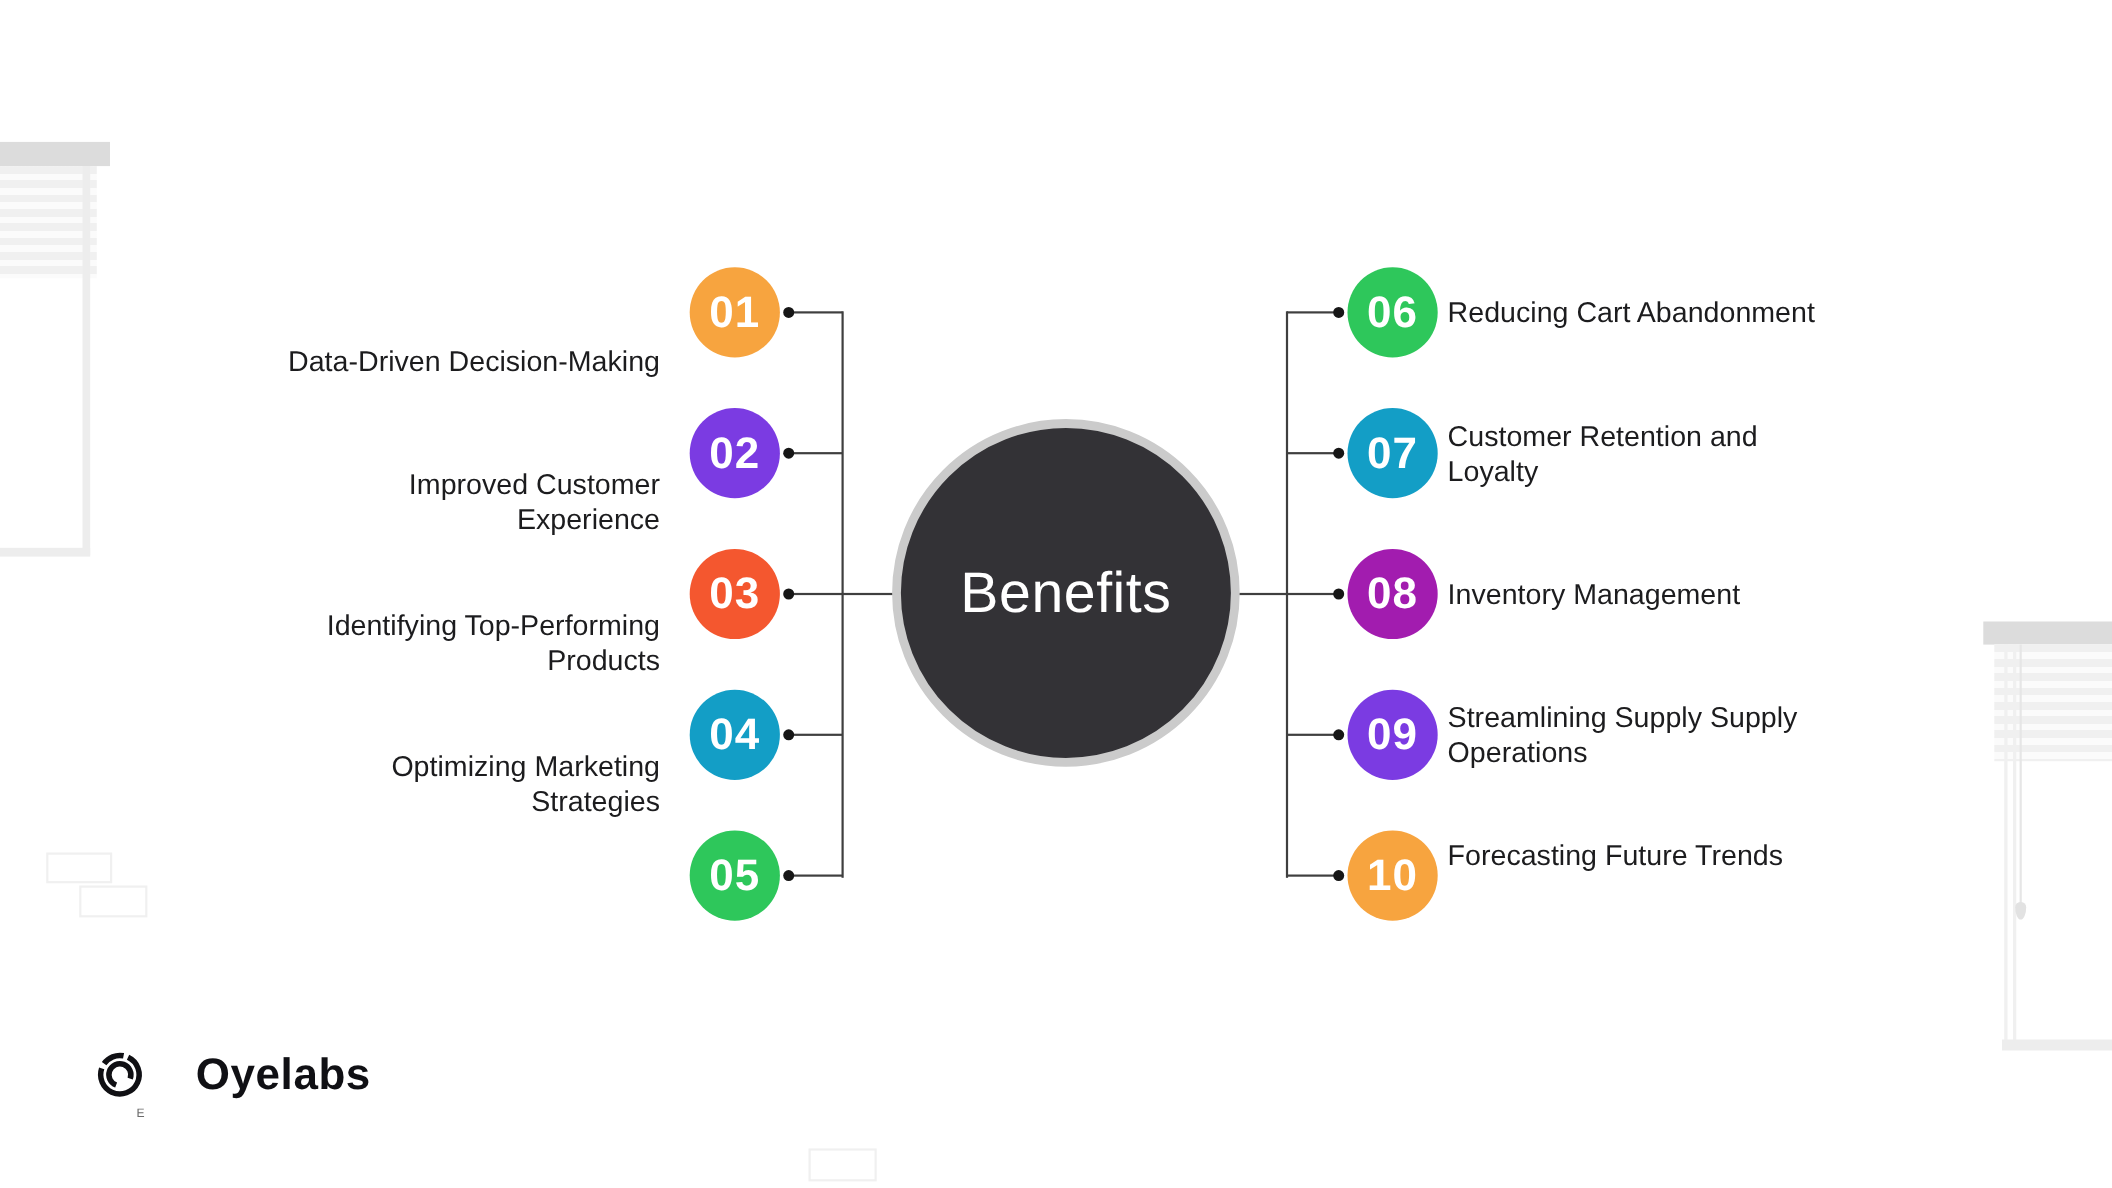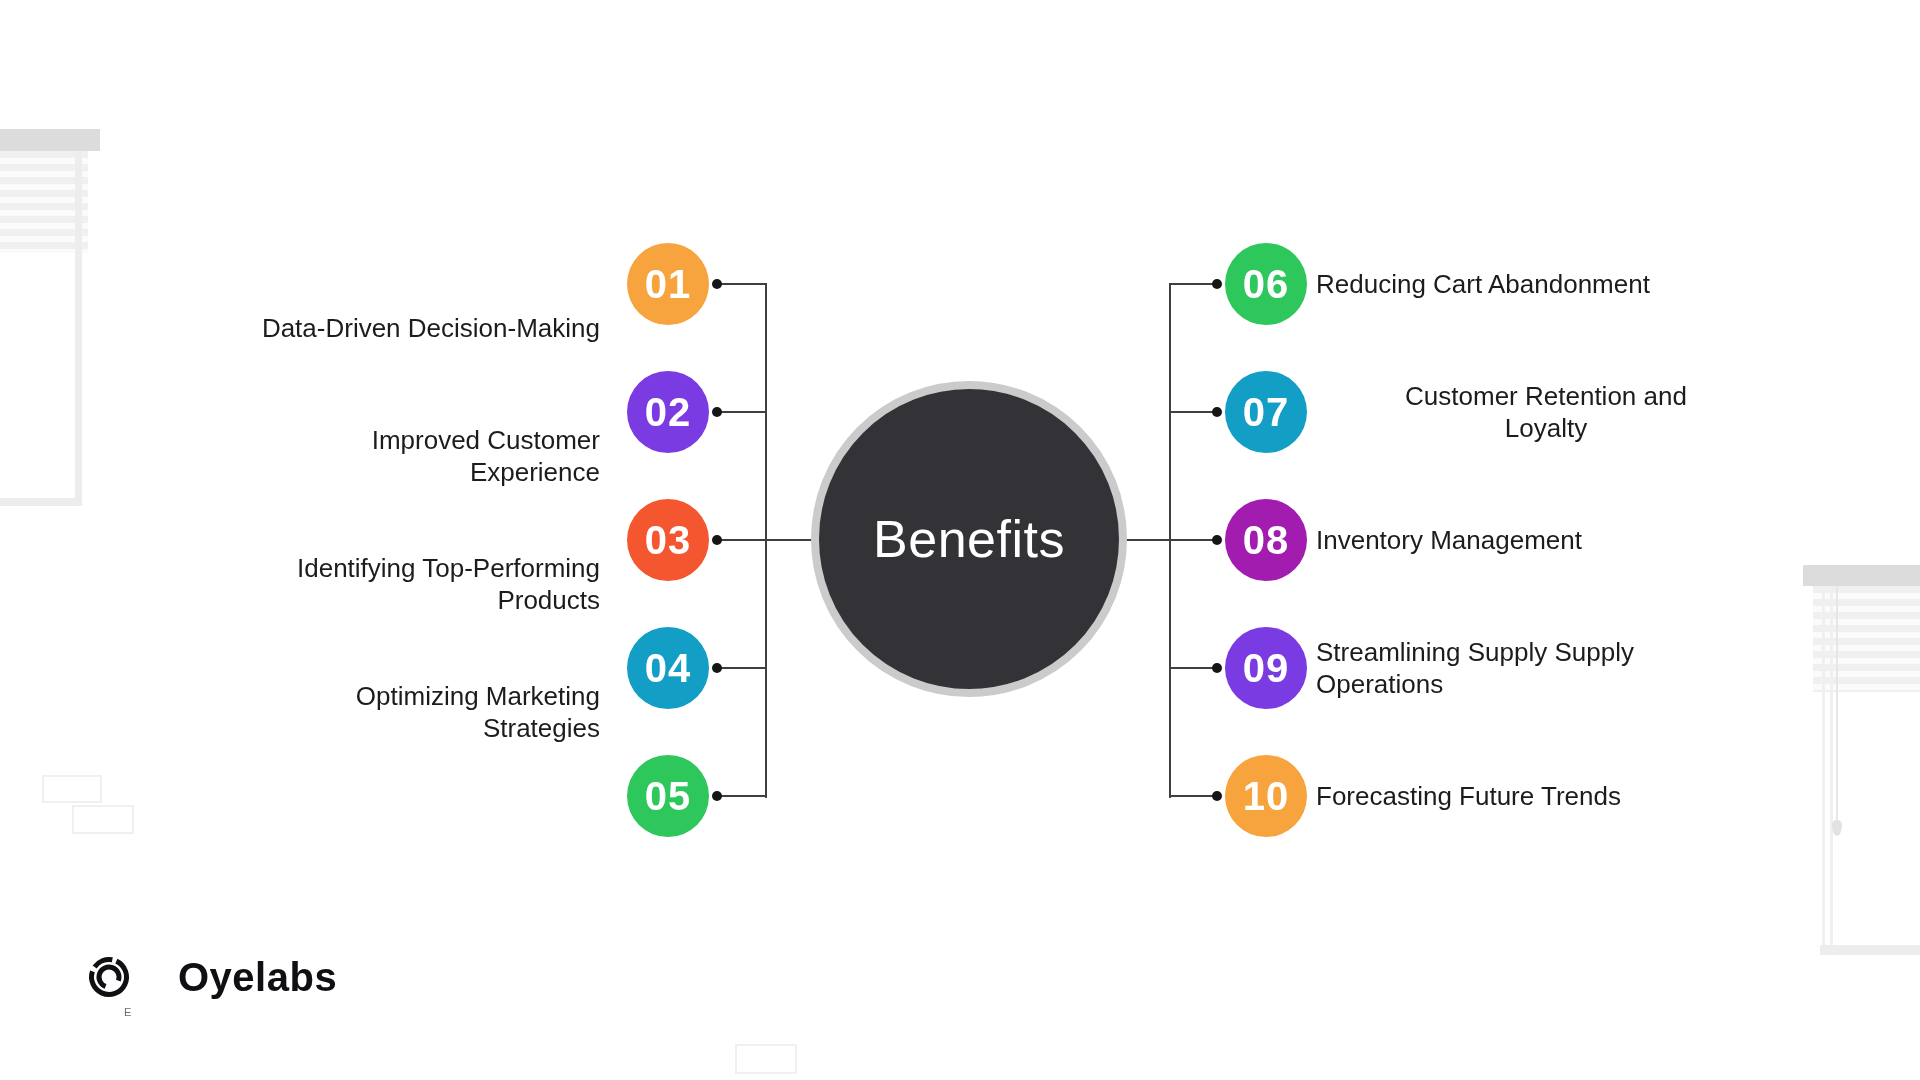--- a/index.html
+++ b/index.html
@@ -119,21 +119,21 @@
       <span>06</span>
     </div>
     <div class="node-label right" style="left: 1316px; width: 460px; top: 284px;">
       <div>Reducing Cart Abandonment</div>
     </div>
     <div class="cline" style="top: 283px; height: 2px; left: 1170px; width: 46px; background: rgb(63, 63, 63);"></div>
     <div class="cdot" style="top: 279px; left: 1212px; background: rgb(22, 22, 22);"></div>
     <div class="node-circle" style="left: 1225px; top: 371px; background: rgb(19, 158, 198);">
       <span>07</span>
     </div>
-    <div class="node-label right" style="left: 1316px; width: 460px; top: 412px; text-align: center;">
+    <div class="node-label right" style="left: 1316px; width: 460px; top: 412px;">
       <div>Customer Retention and</div>
       <div>Loyalty</div>
     </div>
     <div class="cline" style="top: 411px; height: 2px; left: 1170px; width: 46px; background: rgb(63, 63, 63);"></div>
     <div class="cdot" style="top: 407px; left: 1212px; background: rgb(22, 22, 22);"></div>
     <div class="node-circle" style="left: 1225px; top: 499px; background: #a21caf;">
       <span>08</span>
     </div>
     <div class="node-label right" style="left: 1316px; width: 460px; top: 540px;">
       <div>Inventory Management</div>
@@ -145,21 +145,21 @@
     </div>
     <div class="node-label right" style="left: 1316px; width: 460px; top: 668px;">
       <div>Streamlining Supply Supply</div>
       <div>Operations</div>
     </div>
     <div class="cline" style="top: 667px; height: 2px; left: 1170px; width: 46px; background: rgb(63, 63, 63);"></div>
     <div class="cdot" style="top: 663px; left: 1212px; background: rgb(22, 22, 22);"></div>
     <div class="node-circle" style="left: 1225px; top: 755px; background: rgb(247, 164, 63);">
       <span>10</span>
     </div>
-    <div class="node-label right" style="left: 1316px; width: 460px; top: 796px;">
+    <div class="node-label right" style="left: 1316px; width: 460px; top: 777px;">
       <div>Forecasting Future Trends</div>
     </div>
     <div class="cline" style="top: 795px; height: 2px; left: 1170px; width: 46px; background: rgb(63, 63, 63);"></div>
     <div class="cdot" style="top: 791px; left: 1212px; background: rgb(22, 22, 22);"></div>
   </div>
 
 <div class="logo-wrap">
   <svg width="46" height="46" viewBox="0 0 46 46">
     <g fill="none" stroke="#101014" stroke-width="5">
       <circle cx="23" cy="23" r="17.5" stroke-dasharray="80 30" transform="rotate(-65 23 23)"></circle>

